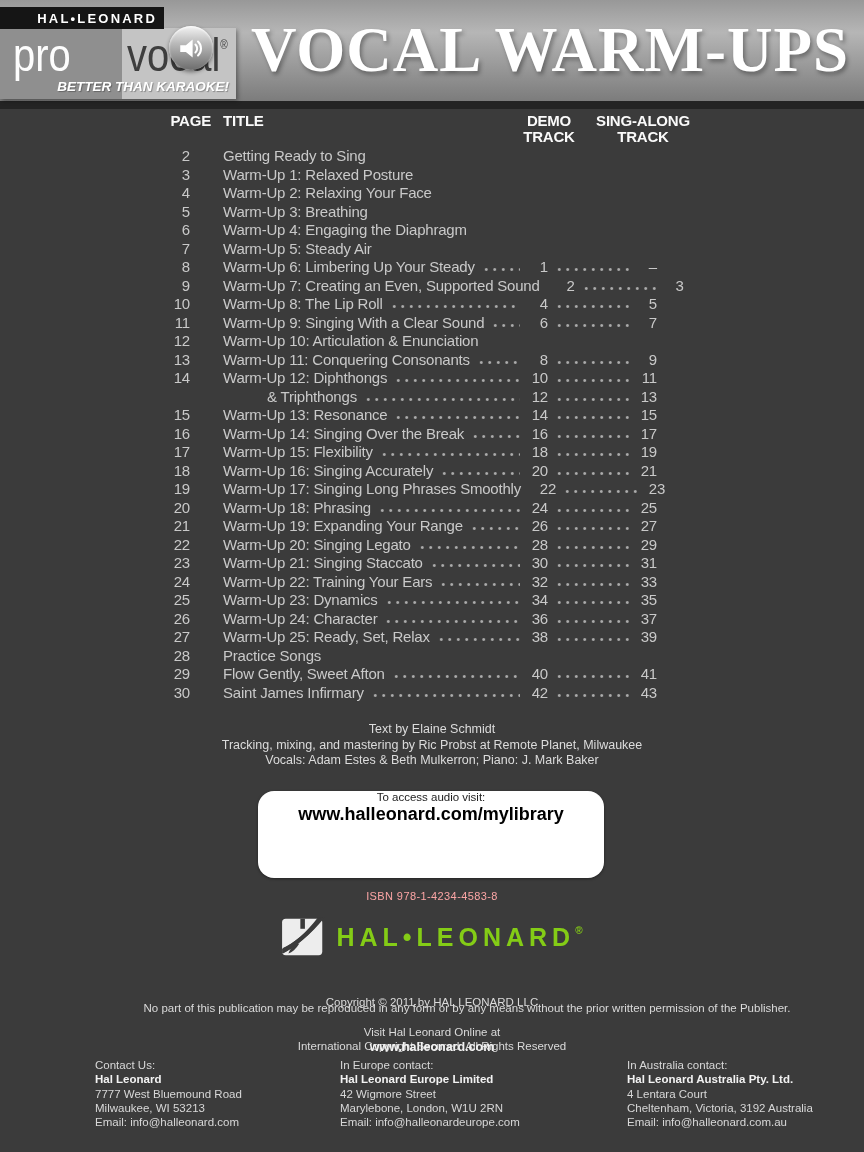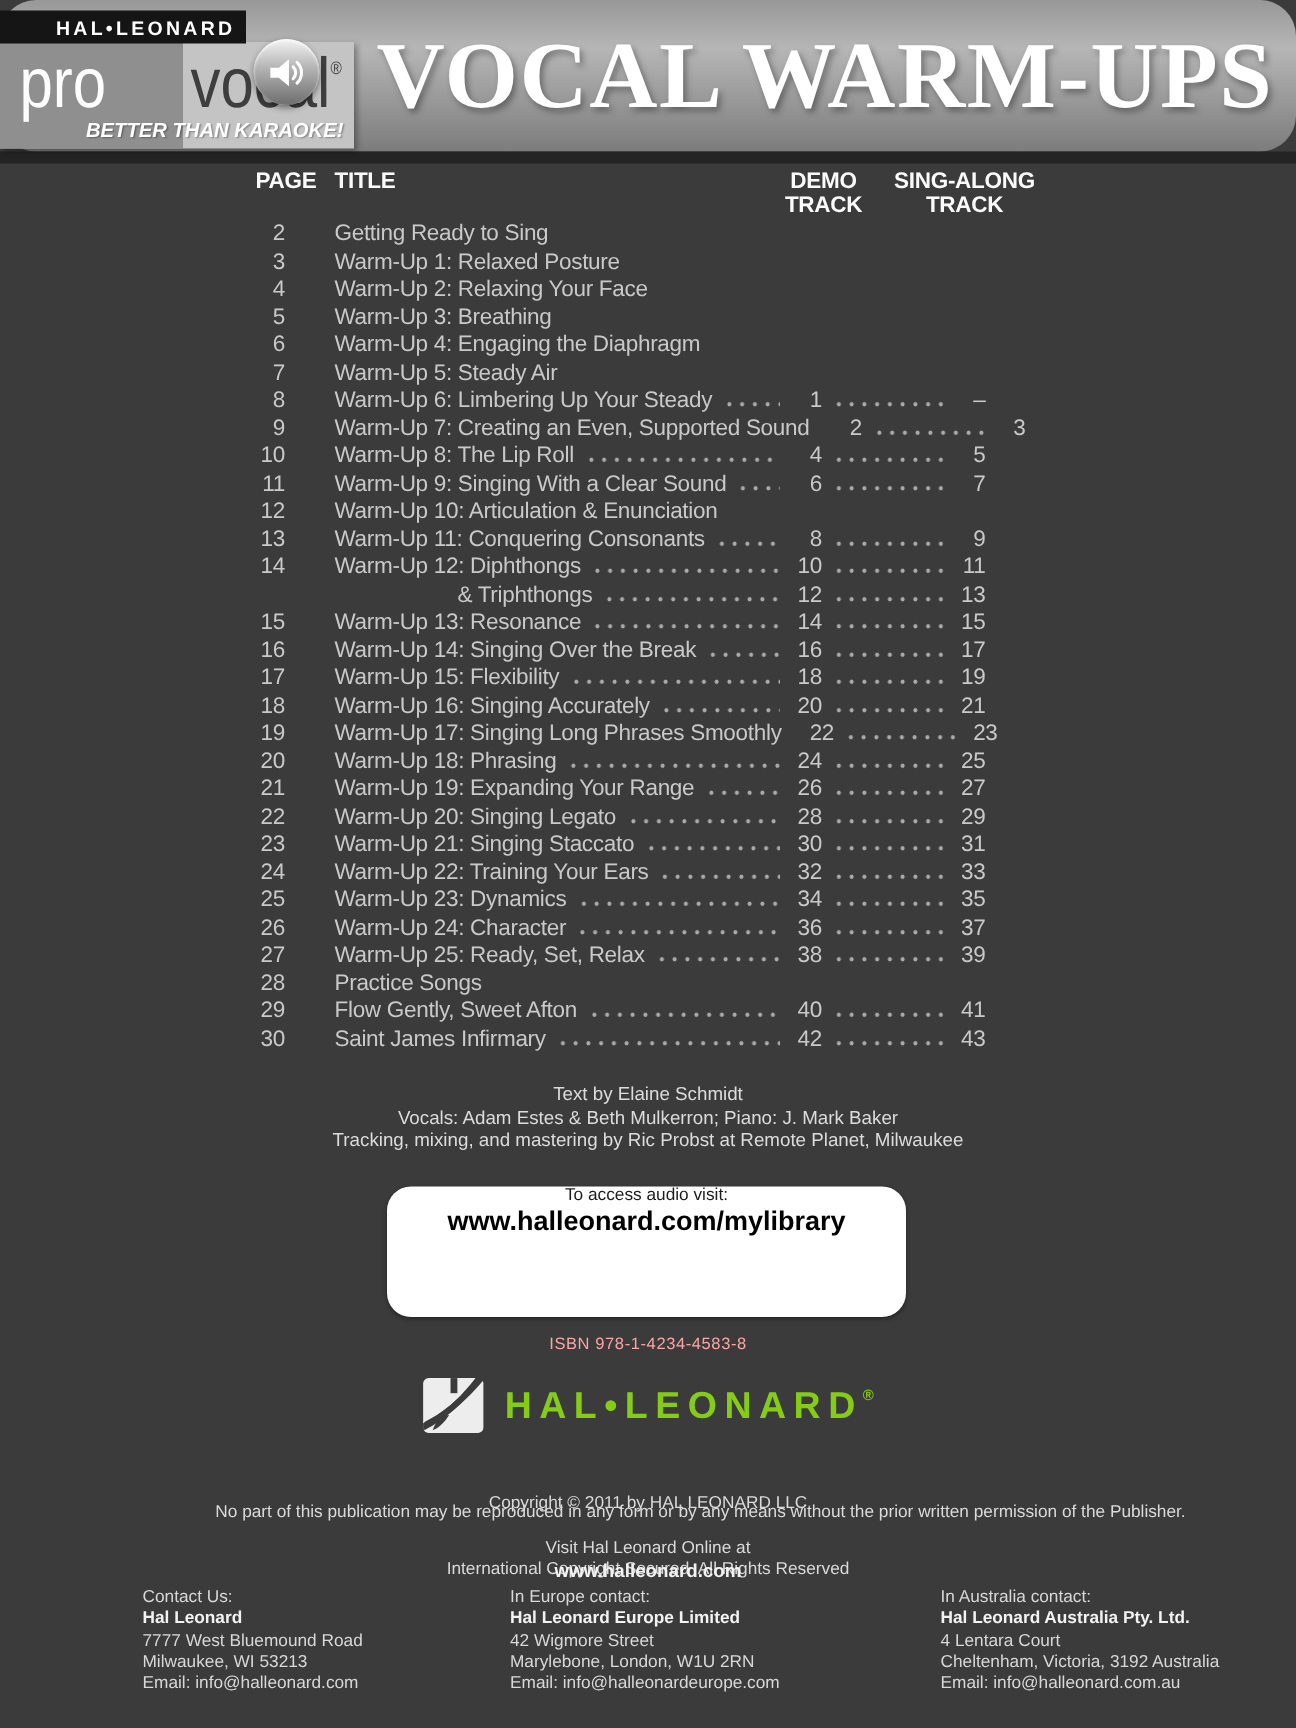--- a/index.html
+++ b/index.html
@@ -8,21 +8,20 @@
     position:relative; overflow:hidden;
     background:#3b3b3b;
     font-family:"Liberation Sans", sans-serif;
     color:#c9c9c9;
   }
 
   
   .header {
     position:absolute; top:0; left:0; width:864px; height:101px;
     background:linear-gradient(180deg,#989898 0%,#b6b6b6 32%,#a2a2a2 55%,#7c7c7c 100%);
-    border-radius:24px;
   }
   .header-strip { position:absolute; top:101px; left:0; width:864px; height:8px; background:#242424; }
   .main-title {
     position:absolute; top:14px; left:248px; width:604px; text-align:center;
     font-family:"Liberation Serif", serif; font-weight:bold; font-size:63px;
     color:#fff; letter-spacing:1px; white-space:nowrap;
     text-shadow:2px 3px 4px rgba(0,0,0,0.35);
   }
 
   
@@ -53,21 +52,21 @@
   .toc { position:absolute; top:113px; left:155px; width:502px; font-size:15px; letter-spacing:-0.2px; }
   .toc-header { position:relative; height:34px; font-weight:bold; color:#fafafa; line-height:16px; }
   .th-page  { position:absolute; left:0;  top:0; width:56px; text-align:right; }
   .th-title { position:absolute; left:68px; top:0; }
   .th-demo  { position:absolute; left:360px; top:0; width:68px;  text-align:center; }
   .th-sing  { position:absolute; left:434px; top:0; width:108px; text-align:center; }
   .toc-row { display:flex; height:18.5px; line-height:18.5px; align-items:baseline; color:#c9c9c9; }
   .rp     { flex:none; width:56px; text-align:right; padding-right:21px; }
   .rgap   { flex:none; width:12px; }
   .rtitle { flex:none; white-space:pre; }
-  .indent { margin-left:82px; }
+  .indent { margin-left:44px; }
   .leader {
     flex:1 1 auto; align-self:stretch; margin:0 4px 0 7px;
     background-image:radial-gradient(circle, #ababab 1.1px, transparent 1.6px);
     background-size:8.5px 8.5px; background-repeat:repeat-x; background-position:left bottom 3px;
   }
   .leader2 { flex:none; width:74px; }
   .demo, .sing { flex:none; width:24px; text-align:right; }
 
   
   .credits { position:absolute; top:722px; left:0; width:864px; text-align:center; font-size:12.5px; line-height:15.5px; color:#dcdcdc; letter-spacing:0; }
@@ -368,22 +367,22 @@
         <div class="leader"></div>
         <span class="demo">42</span>
         <div class="leader leader2"></div>
         <span class="sing">43</span>
       </div>
     </div>
 </div>
 
 <div class="credits">
   <div>Text by Elaine Schmidt</div>
+  <div>Tracking, mixing, and mastering by Ric Probst at Remote Planet, Milwaukee</div>
   <div>Vocals: Adam Estes &amp; Beth Mulkerron; Piano: J. Mark Baker</div>
-  <div>Tracking, mixing, and mastering by Ric Probst at Remote Planet, Milwaukee</div>
 </div>
 
 <div class="audio-box">
   <div class="audio-line">To access audio visit:</div>
   <div class="audio-url">www.halleonard.com/mylibrary</div>
 </div>
 
 <div class="isbn">ISBN 978-1-4234-4583-8</div>
 
 <div class="hl-logo">

